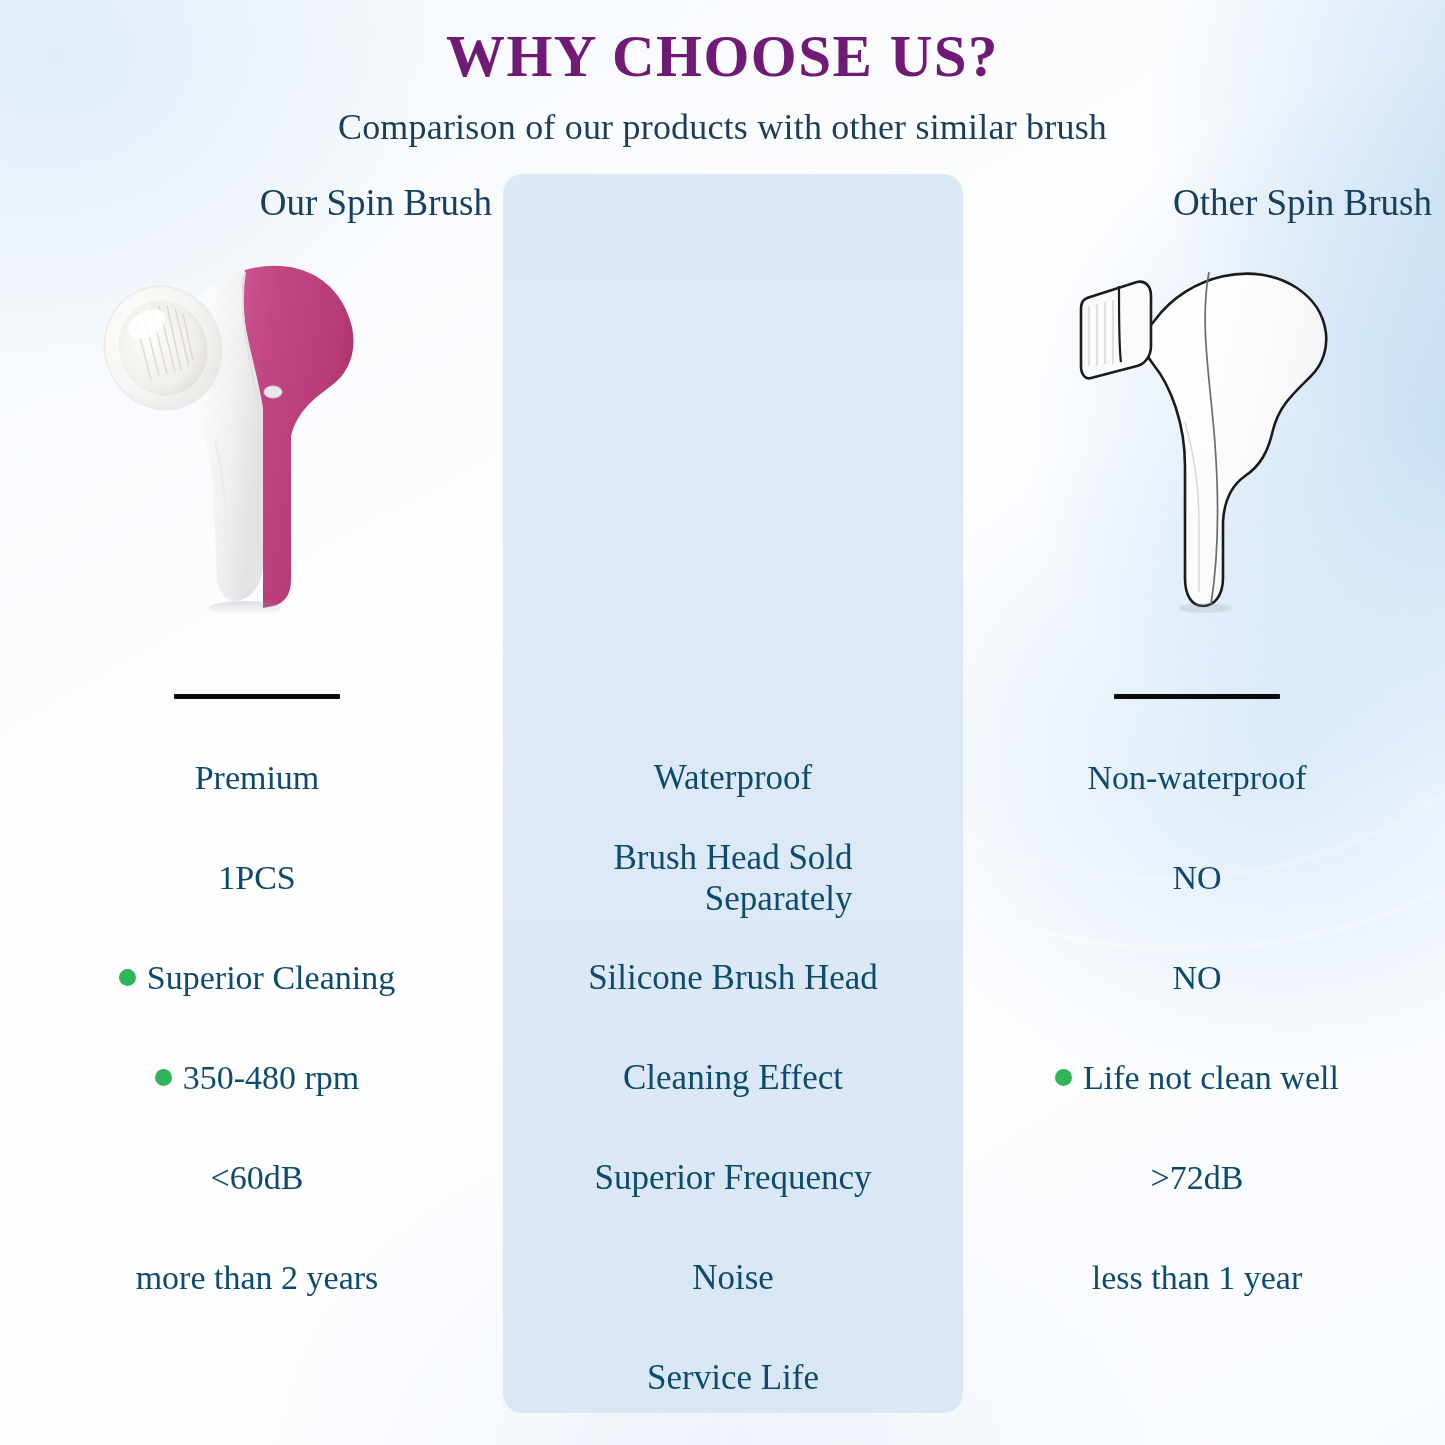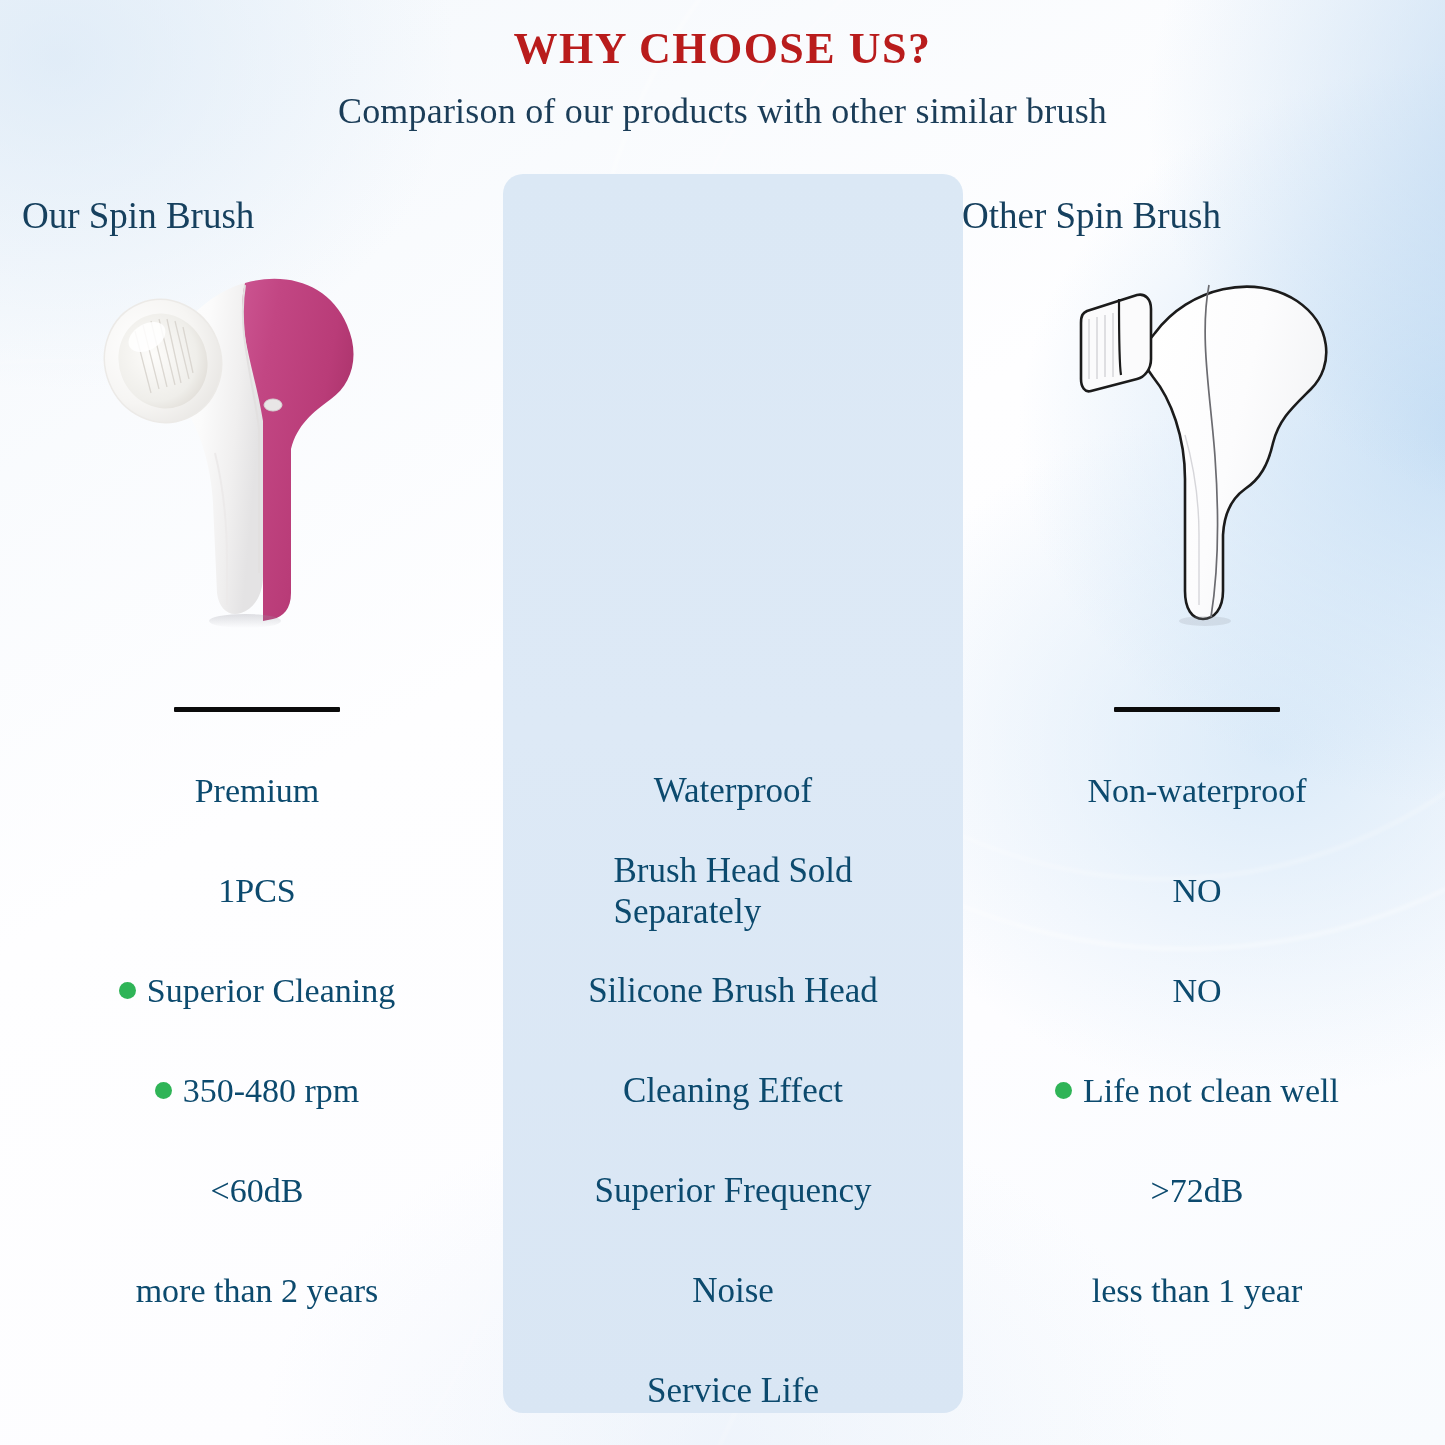--- a/index.html
+++ b/index.html
@@ -39,24 +39,24 @@
   .swoosh-a { width:1200px; height:1200px; right:-340px; top:-250px; border-color:rgba(255,255,255,0.85); }
   .swoosh-b { width:1000px; height:1000px; right:-220px; top:-120px; border-color:rgba(255,255,255,0.55); }
   .swoosh-c { width:1500px; height:1500px; left:-700px; top:360px;  border-color:rgba(255,255,255,0.45); }
   .swoosh-d { width:760px;  height:760px;  left:-260px; top:820px;  border-color:rgba(255,255,255,0.40); }
 
   
   .header { position:absolute; left:0; right:0; top:26px; text-align:center; z-index:6; }
 
   .title {
     font-family:"Liberation Serif", serif;
-    font-size:44px;
+    font-size:59px;
     font-weight:700;
     letter-spacing:1.5px;
-    color:#b91c1c;
+    color:#701a75;
     line-height:1.05;
   }
 
   .subtitle {
     margin-top:18px;
     font-family:"Liberation Serif", serif;
     font-size:36px;
     font-weight:400;
     color:#1b3d58;
     letter-spacing:0.2px;
@@ -68,24 +68,24 @@
     left:503px; top:174px;
     width:460px; height:1239px;
     background:linear-gradient(180deg, #dbe8f5 0%, #dde9f6 45%, #d9e6f4 100%);
     border-radius:20px;
     z-index:2;
   }
 
   
   .col {
     position:absolute;
-    top:185px;
+    top:172px;
     width:470px;
     z-index:4;
-    text-align:left;
+    text-align:right;
   }
   .col-left  { left:22px; }
   .col-right { left:962px; }
   .col-mid   { left:498px; width:470px; }
 
   .col-head {
     font-family:"Liberation Serif", serif;
     font-size:37px;
     color:#16405e;
     height:62px;

